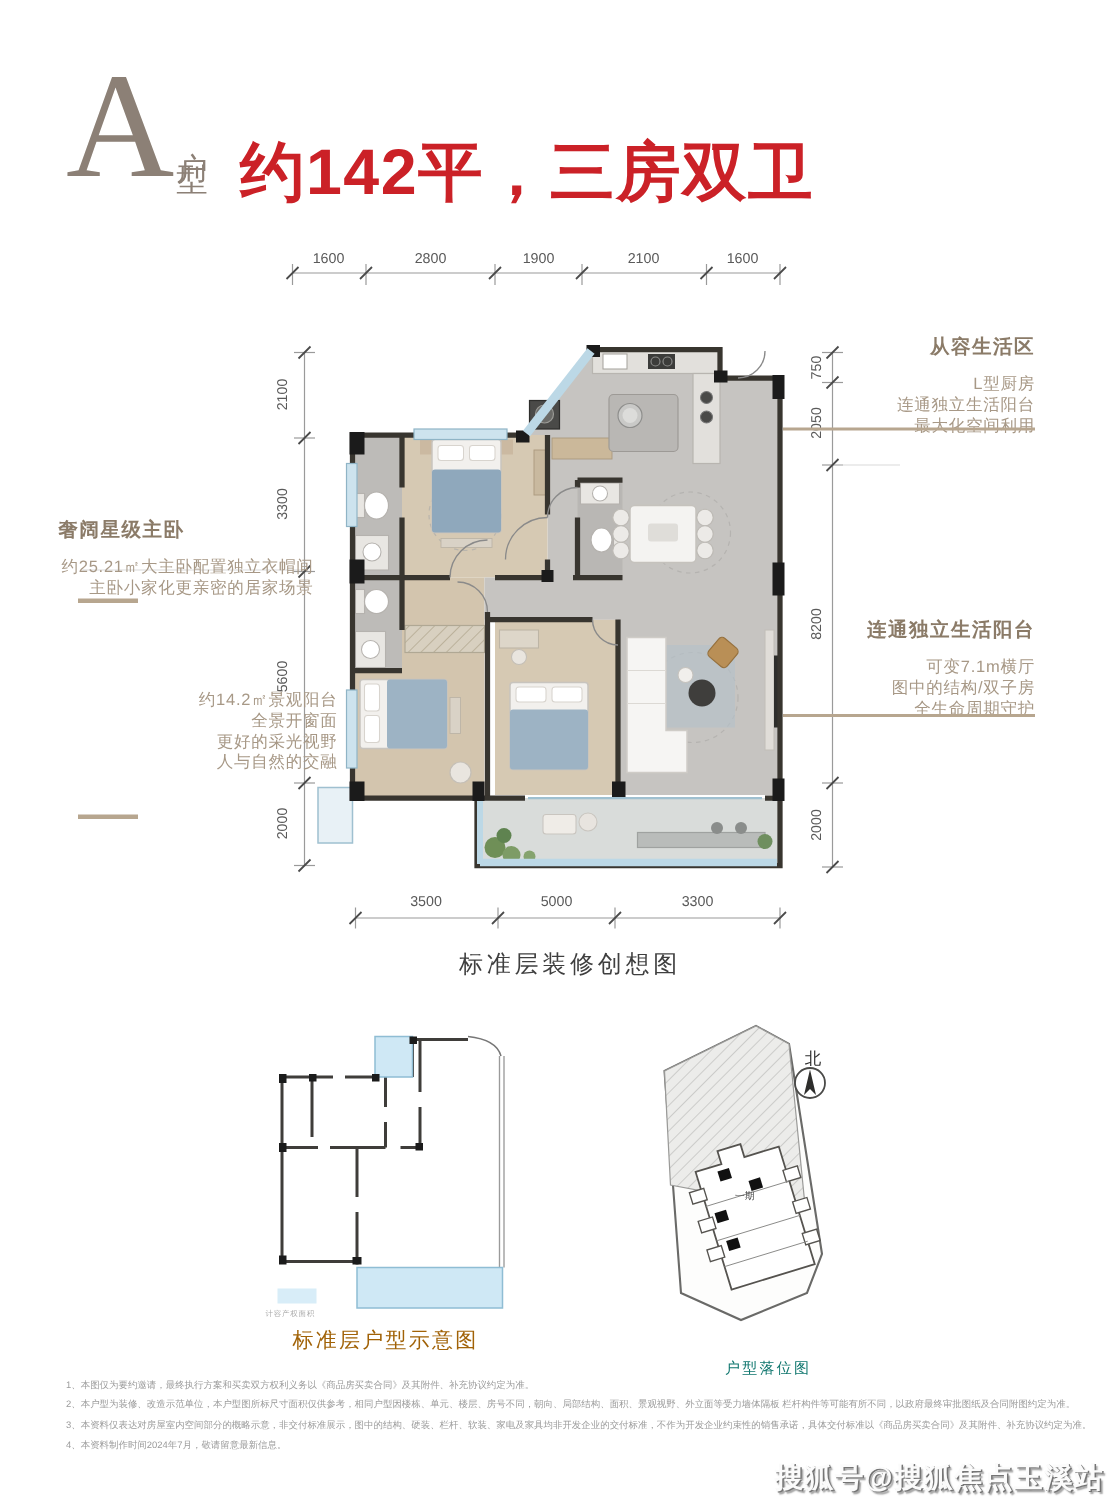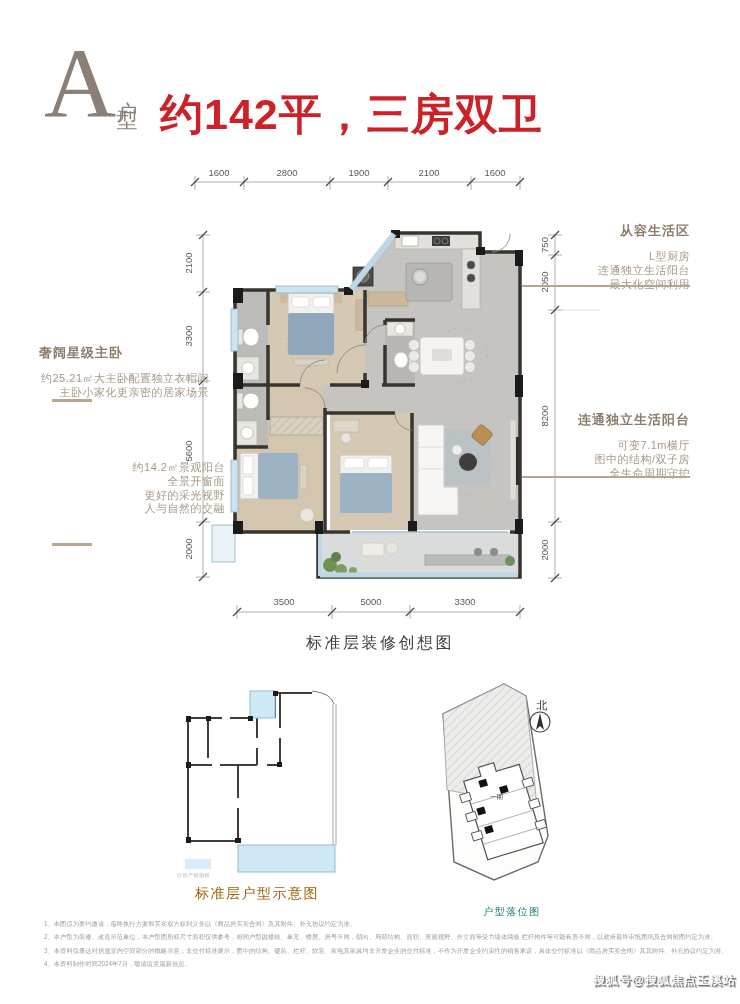--- a/index.html
+++ b/index.html
@@ -29,21 +29,21 @@
   #caption-schematic{left:172px;top:885px;width:170px;font-size:14px;letter-spacing:1.5px;color:#a16207;}
   #caption-site{left:432px;top:885px;width:160px;font-size:10px;letter-spacing:1.5px;color:#0f766e;margin-top:20px;}
   
   #north-label{left:534px;top:698px;width:16px;text-align:center;font-size:11px;color:#2e2e2e;}
   #phase-label{left:490px;top:793px;font-size:6.5px;color:#444;}
   #legend-label{left:177px;top:872px;font-size:5px;color:#aaamaa;color:#aaa;letter-spacing:0.5px;}
   
   #disclaimer{left:44px;top:917px;width:684px;}
   #disclaimer .dline{font-size:6.3px;color:#9b9b9b;line-height:13.4px;white-space:nowrap;overflow:hidden;}
   
-  #watermark{right:4px;top:972px;font-size:12px;font-weight:700;color:#fbfbfb;letter-spacing:1px;
+  #watermark{right:4px;top:972px;font-size:19px;font-weight:700;color:#fbfbfb;letter-spacing:1px;
      text-shadow:1px 1px 0 #757575,2px 2px 1px #a5a5a5;}
   svg{display:block;}
 </style>
 </head>
 <body>
 
 <div id="page">
 
   <div class="abs" id="unit-letter">A</div>
   <div class="abs" id="unit-label">户型</div>

